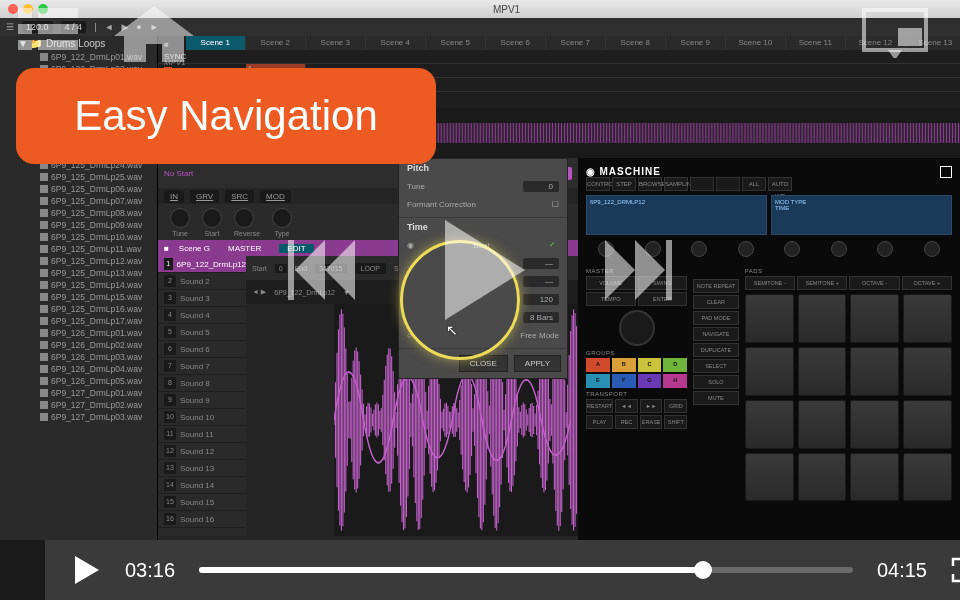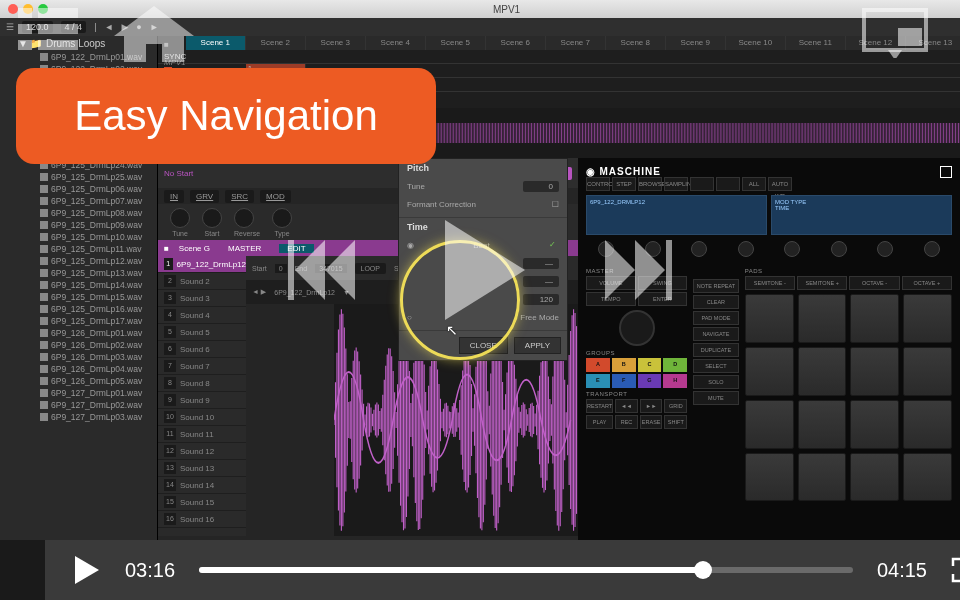--- a/index.html
+++ b/index.html
@@ -498,20 +498,24 @@
         </div>
       <div class="popup-row">
           <span></span>
           <span class="popup-val">—</span>
         </div>
       <div class="popup-row">
           <span></span>
           <span class="popup-val">120</span>
         </div>
       <div class="popup-row">
+          <span></span>
+          <span class="popup-val">8 Bars</span>
+        </div>
+      <div class="popup-row">
           <span>○</span> 
           <span>Free Mode</span>
         </div>
     </div>
     <div class="popup-btns">
       <div class="popup-btn">CLOSE</div>
       <div class="popup-btn">APPLY</div>
     </div>
   </div>
 

